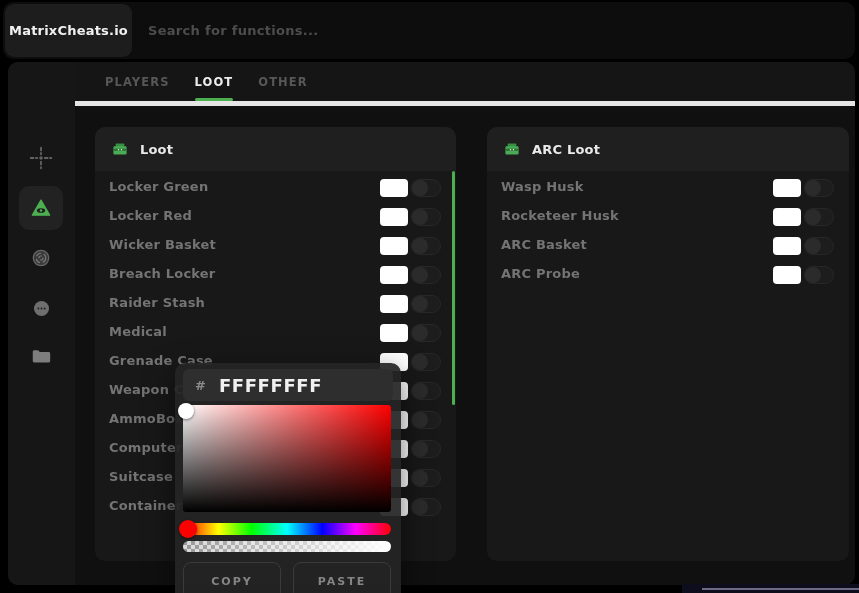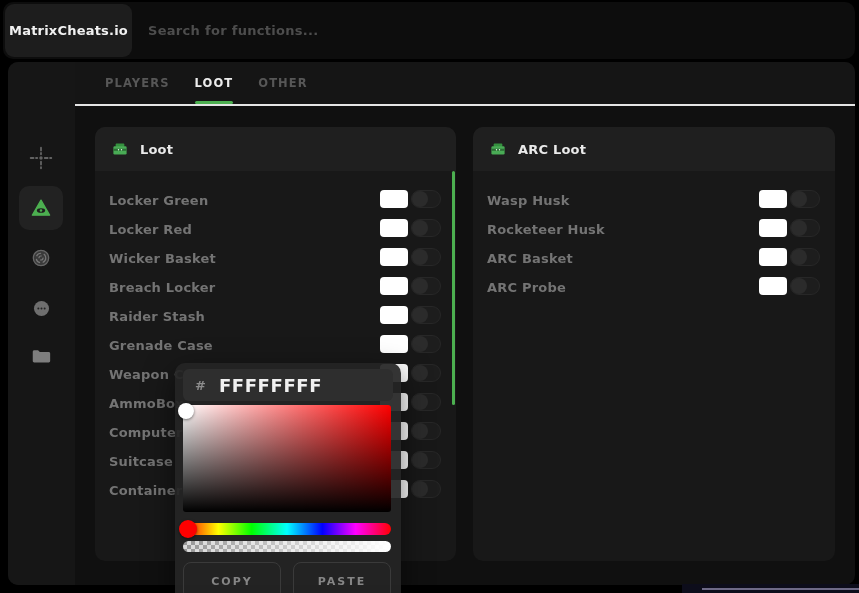--- a/index.html
+++ b/index.html
@@ -19,36 +19,36 @@
     font-family:"DejaVu Sans", sans-serif; font-size:13px; font-weight:700; letter-spacing:.3px; }
   .search::placeholder { color:#4d4d4d; }
   
   .window { position:absolute; left:8px; top:62px; width:847px; height:523px;
     background:#101010; border-radius:10px; overflow:hidden; }
   .sidebar { position:absolute; left:0; top:0; width:67px; height:523px; background:#161616; }
   .side-item { position:absolute; left:11px; width:44px; height:44px;
     display:flex; align-items:center; justify-content:center; border-radius:10px; cursor:pointer; }
   .side-item.active { background:#222222; }
   .tabstrip { position:absolute; left:67px; top:0; right:0; height:44px;
-    background:#151515; border-bottom:2px solid #e5e5e5;
+    background:#151515; border-bottom:5px solid #e5e5e5;
     display:flex; align-items:stretch; padding-left:30px; gap:25px; }
   .tab { position:relative; display:flex; align-items:center; color:#575757;
     font-size:11.5px; font-weight:700; letter-spacing:1.1px; cursor:pointer; }
   .tab[data-active="true"] { color:#ececec; }
   .tab[data-active="true"]::after { content:""; position:absolute; left:0; right:0; bottom:0;
     height:3px; background:#4caf50; border-radius:2px; }
   
   .panel { position:absolute; top:65px; height:434px; background:#181818; border-radius:10px; }
   .panel.loot { left:87px; width:361px; }
-  .panel.arc  { left:465px; width:362px; }
+  .panel.arc  { left:479px; width:362px; }
   .panel-header { position:absolute; left:0; top:0; right:0; height:44px; background:#1f1f1f;
     border-radius:10px 10px 0 0; display:flex; align-items:center; padding-left:16px; gap:11px; }
   .panel-header .title { color:#eaeaea; font-size:13px; font-weight:700; letter-spacing:.2px; }
   .rows { position:absolute; left:0; right:0; top:52px; }
-  .row { height:29px; display:flex; align-items:flex-end; padding:0 15px 0 14px; gap:3px; }
+  .row { height:29px; display:flex; align-items:flex-start; padding:0 15px 0 14px; gap:3px; }
   .row .lbl { flex:1; color:#747474; font-size:13px; font-weight:700; letter-spacing:.2px; }
   .swatch { width:28px; height:18px; border-radius:4px; background:#fff; cursor:pointer; }
   .toggle { position:relative; width:30px; height:18px; border-radius:9px; background:#1d1d1d;
     border:1px solid #272727; cursor:pointer; flex:0 0 auto; }
   .toggle .knob { position:absolute; left:0px; top:0px; width:16px; height:16px;
     border-radius:50%; background:#2b2b2b; }
   .vscroll { position:absolute; right:1px; top:44px; width:3px; height:234px;
     background:#4caf50; border-radius:3px; cursor:pointer; }
   
   .picker { position:absolute; left:175px; top:363px; width:226px; height:240px;
@@ -183,20 +183,27 @@
             </span>
   </div>
           <div class="row">
     <span class="lbl">Raider Stash</span>
     <span class="swatch" style="background: rgb(255, 255, 255);"></span>
     <span class="toggle">
               <span class="knob"></span>
             </span>
   </div>
           <div class="row">
+    <span class="lbl">Medical</span>
+    <span class="swatch" style="background: rgb(255, 255, 255);"></span>
+    <span class="toggle">
+              <span class="knob"></span>
+            </span>
+  </div>
+          <div class="row">
     <span class="lbl">Grenade Case</span>
     <span class="swatch" style="background: rgb(255, 255, 255);"></span>
     <span class="toggle">
               <span class="knob"></span>
             </span>
   </div>
           <div class="row">
     <span class="lbl">Weapon Case</span>
     <span class="swatch" style="background: rgb(255, 255, 255);"></span>
     <span class="toggle">

